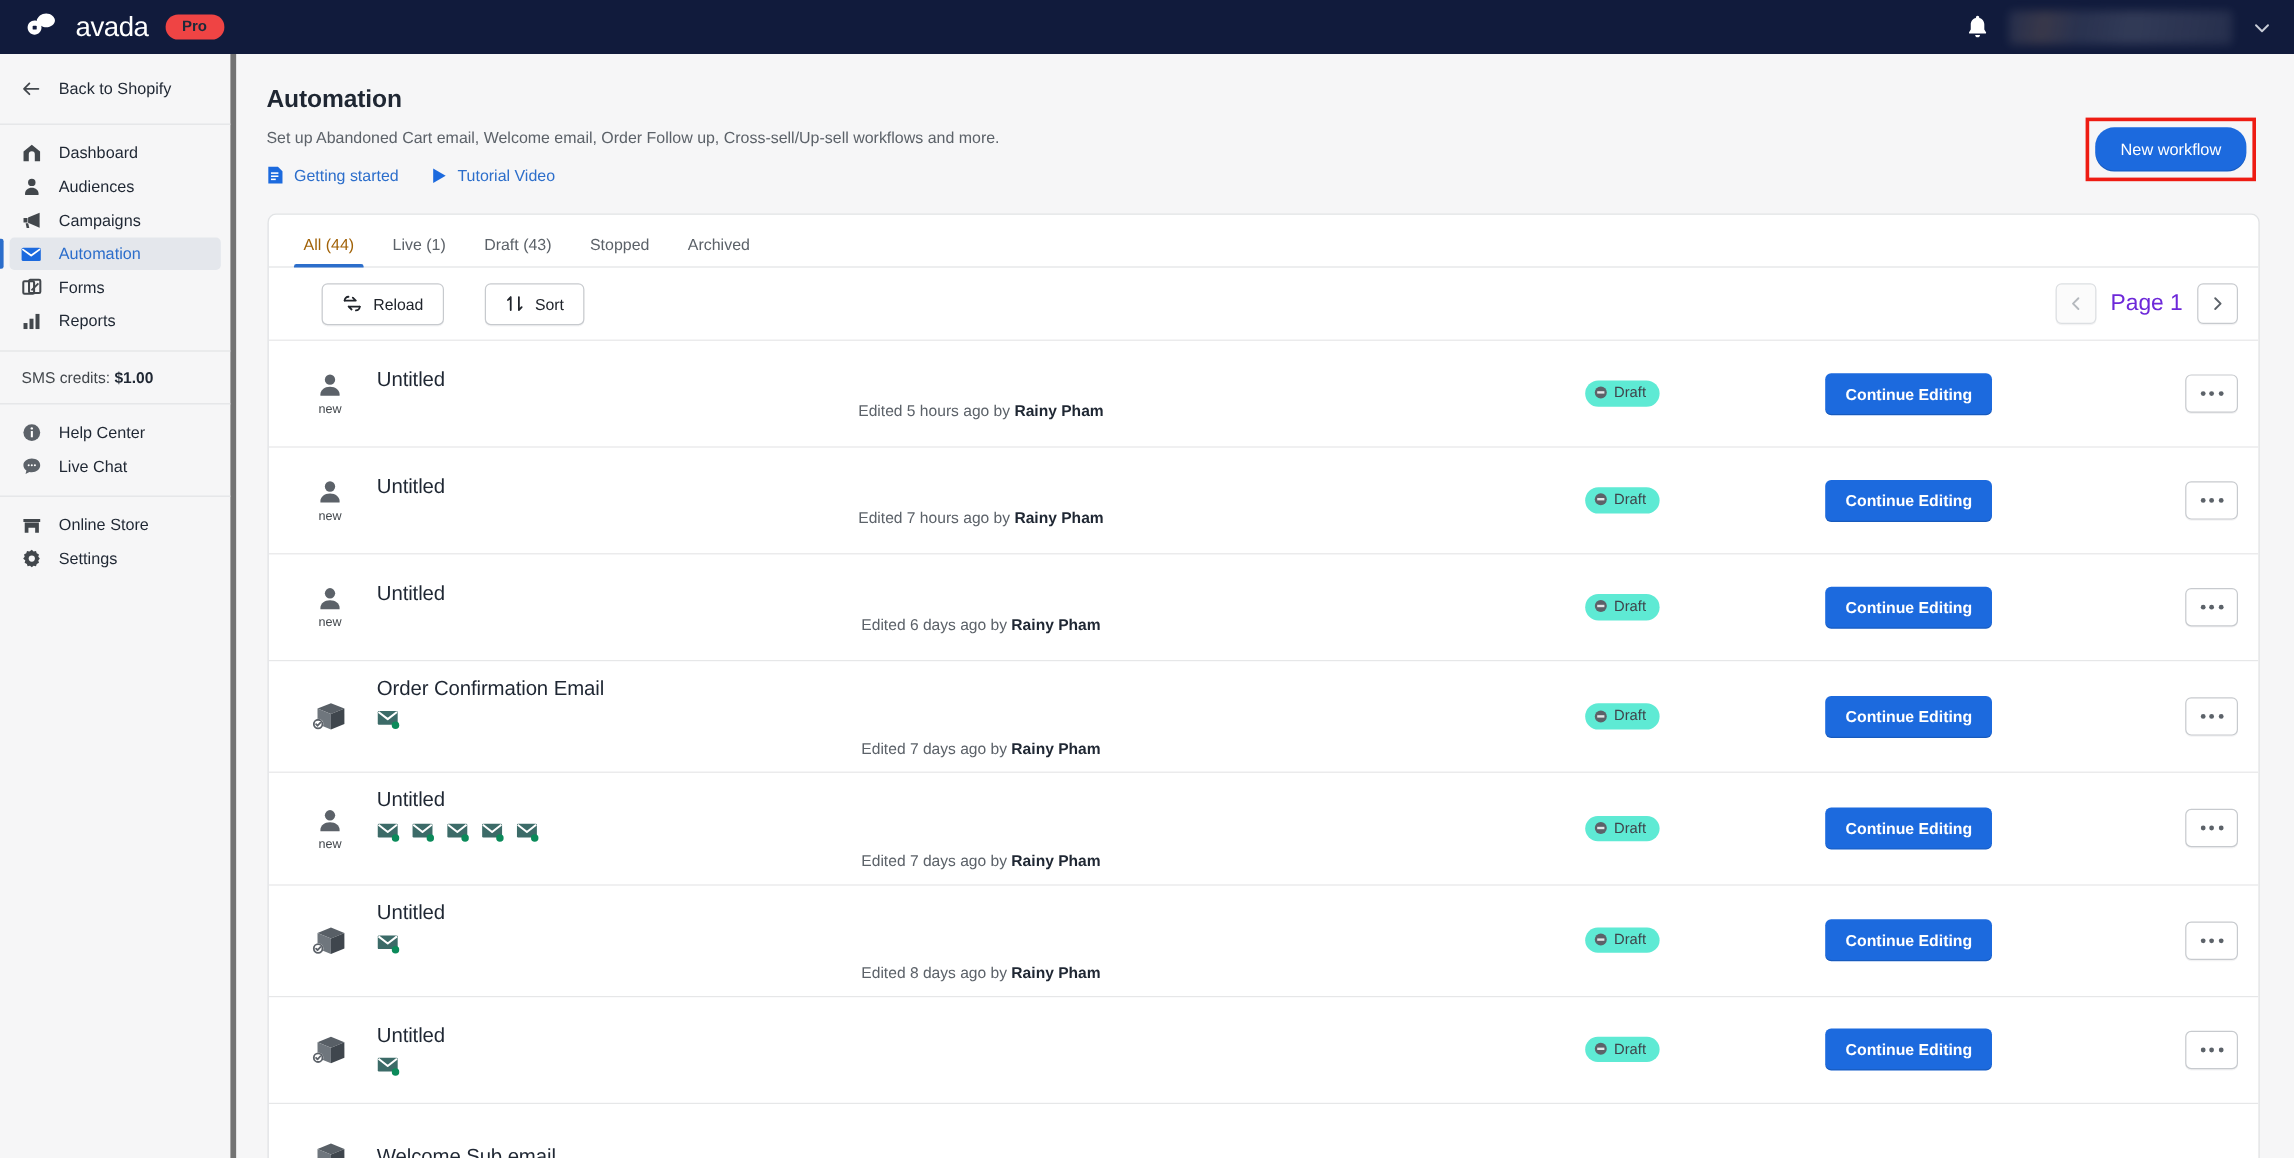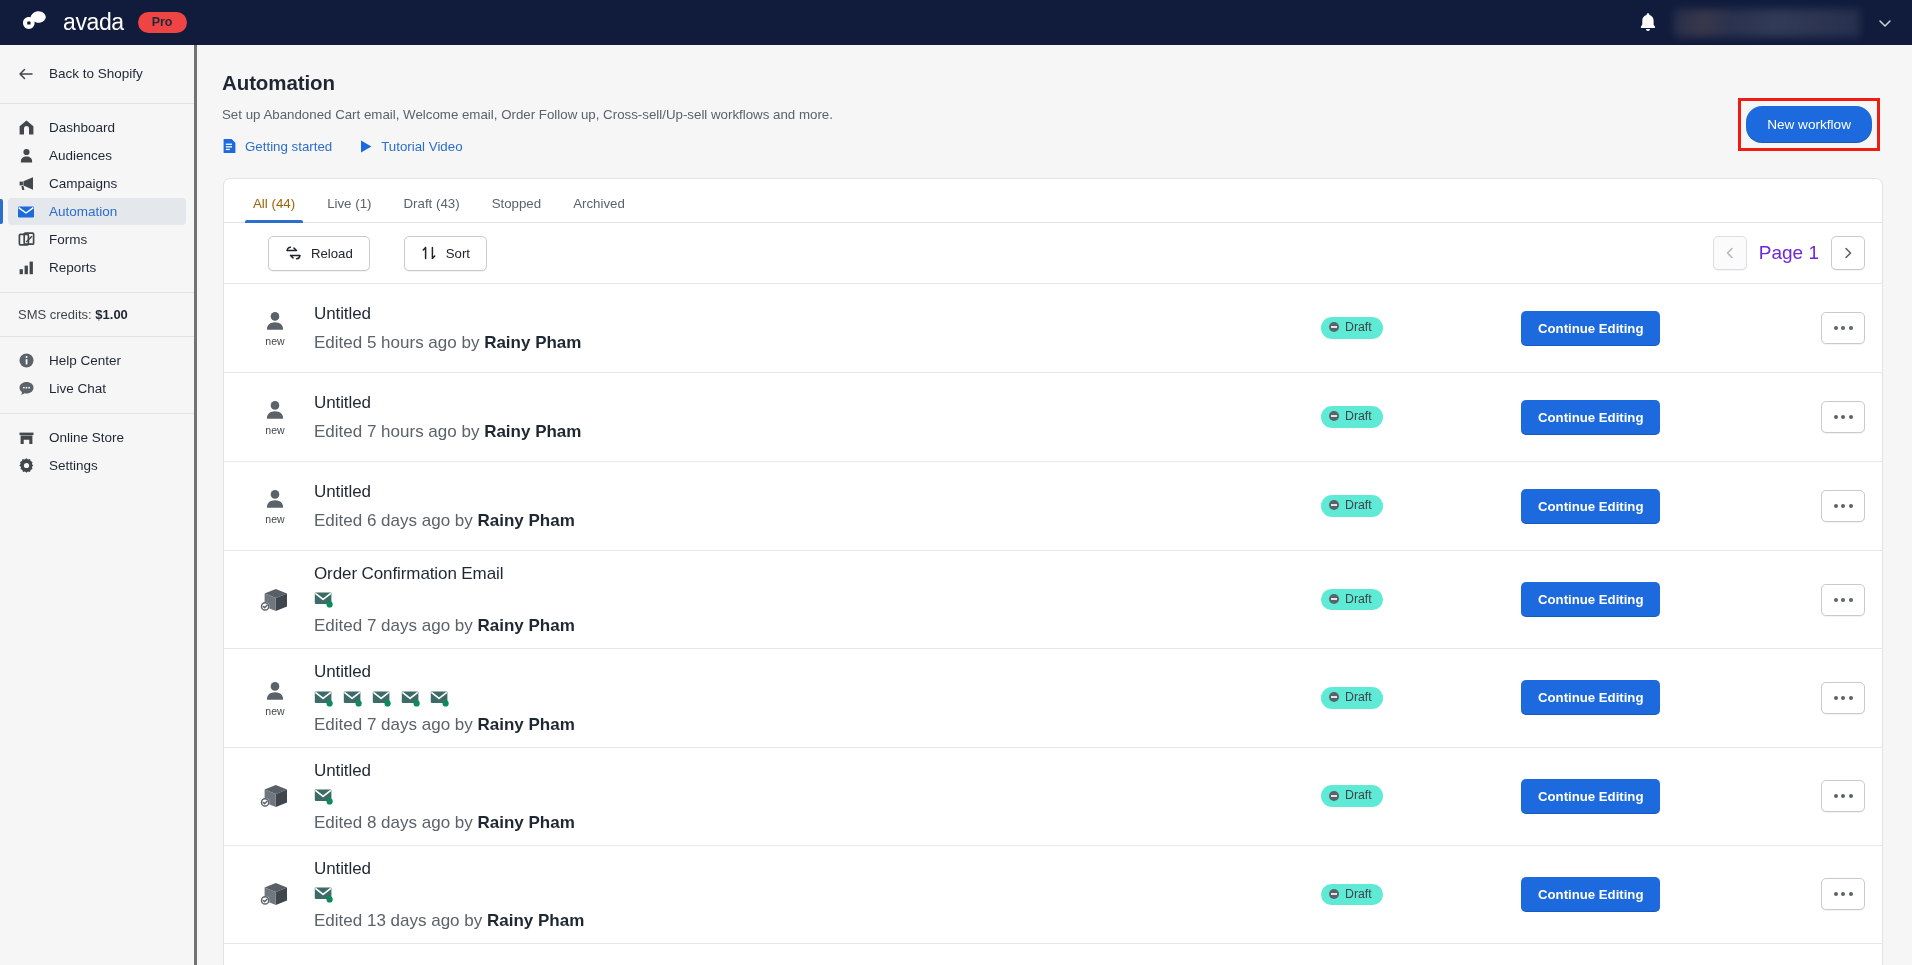--- a/index.html
+++ b/index.html
@@ -46,21 +46,21 @@
       rgba(255,255,255,0.09) 100%);
     filter: blur(4px);
   }
   .chev-down { width: 18px; height: 18px; display: block; }
 
   
   .sidebar {
     position: absolute; top: 45px; left: 0;
     width: 197px; height: 920px;
     background: #f6f6f7;
-    border-right: 3px solid #737373;
+    border-right: 5px solid #737373;
   }
   .side-sec { border-bottom: 1px solid #e1e3e5; padding: 9px 0 10px; }
   .side-sec.nodiv { border-bottom: none; }
   .side-item {
     display: flex; align-items: center;
     height: 27px; margin: 1px 8px;
     padding-left: 8px;
     border-radius: 4px;
     cursor: pointer;
     position: relative;
@@ -194,21 +194,21 @@
     align-items: center; justify-content: center;
     margin-right: 16px;
   }
   .new-tag { font-size: 10.5px; color: #42474c; margin-top: 1px; line-height: 1; }
   .row-body { flex: 1 1 auto; min-width: 0; padding: 12px 0; }
   .row-title {
     font-size: 17px; color: #1f2733; font-weight: 400;
     letter-spacing: -0.1px; line-height: 1.25;
   }
   .mail-strip { display: flex; gap: 9px; margin-top: 7px; }
-  .row-meta { font-size: 17px; color: #5c6269; margin-top: 8px; }
+  .row-meta { font-size: 13px; color: #5c6269; margin-top: 8px; text-align: center; }
   .row-meta b { color: #1f2733; font-weight: 700; }
   .status-cell { width: 200px; flex: 0 0 200px; display: flex; justify-content: flex-start; }
   .badge {
     display: inline-flex; align-items: center; gap: 6px;
     background: #5eead4; color: #3f444b;
     border-radius: 11px; padding: 4px 11px 5px 8px;
     font-size: 12.3px; line-height: 1;
   }
   .badge-dot {
     width: 10px; height: 10px; border-radius: 50%;
@@ -674,21 +674,20 @@
           </div>
           <div class="row-body">
             <div class="row-title">Untitled</div>
             <div class="mail-strip">
               <svg width="20" height="17" viewBox="0 0 20 17">
                 <rect x="0.8" y="1.5" width="16.6" height="11.4" rx="1" fill="#3c6b68"></rect>
                 <path d="M1.4 2.3 9.1 8.3l7.7-6" fill="none" stroke="#ffffff" stroke-width="1.7" stroke-linejoin="round"></path>
                 <circle cx="15.6" cy="13.4" r="3.1" fill="#0b8a5a"></circle>
               </svg>
             </div>
-            <div class="row-meta">Edited 13 days ago by <b>Rainy Pham</b></div>
           </div>
           <div class="status-cell">
             <span class="badge"><span class="badge-dot"></span>Draft</span>
           </div>
           <div class="cta-cell">
             <button class="cta">Continue Editing</button>
           </div>
           <div class="more-cell">
             <button class="more-btn">
               <i></i>

